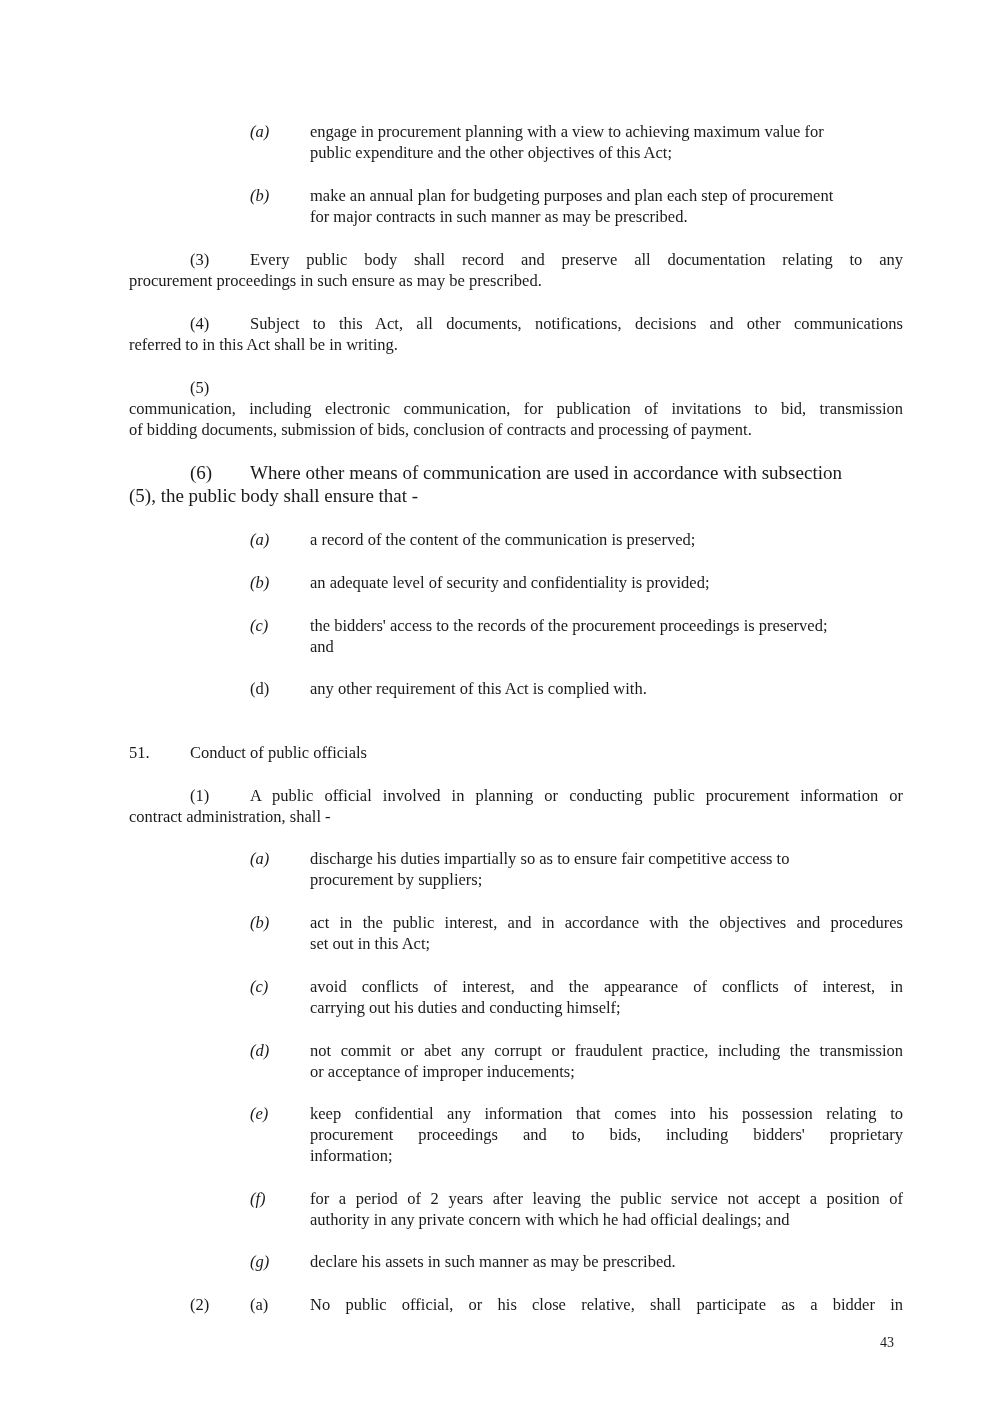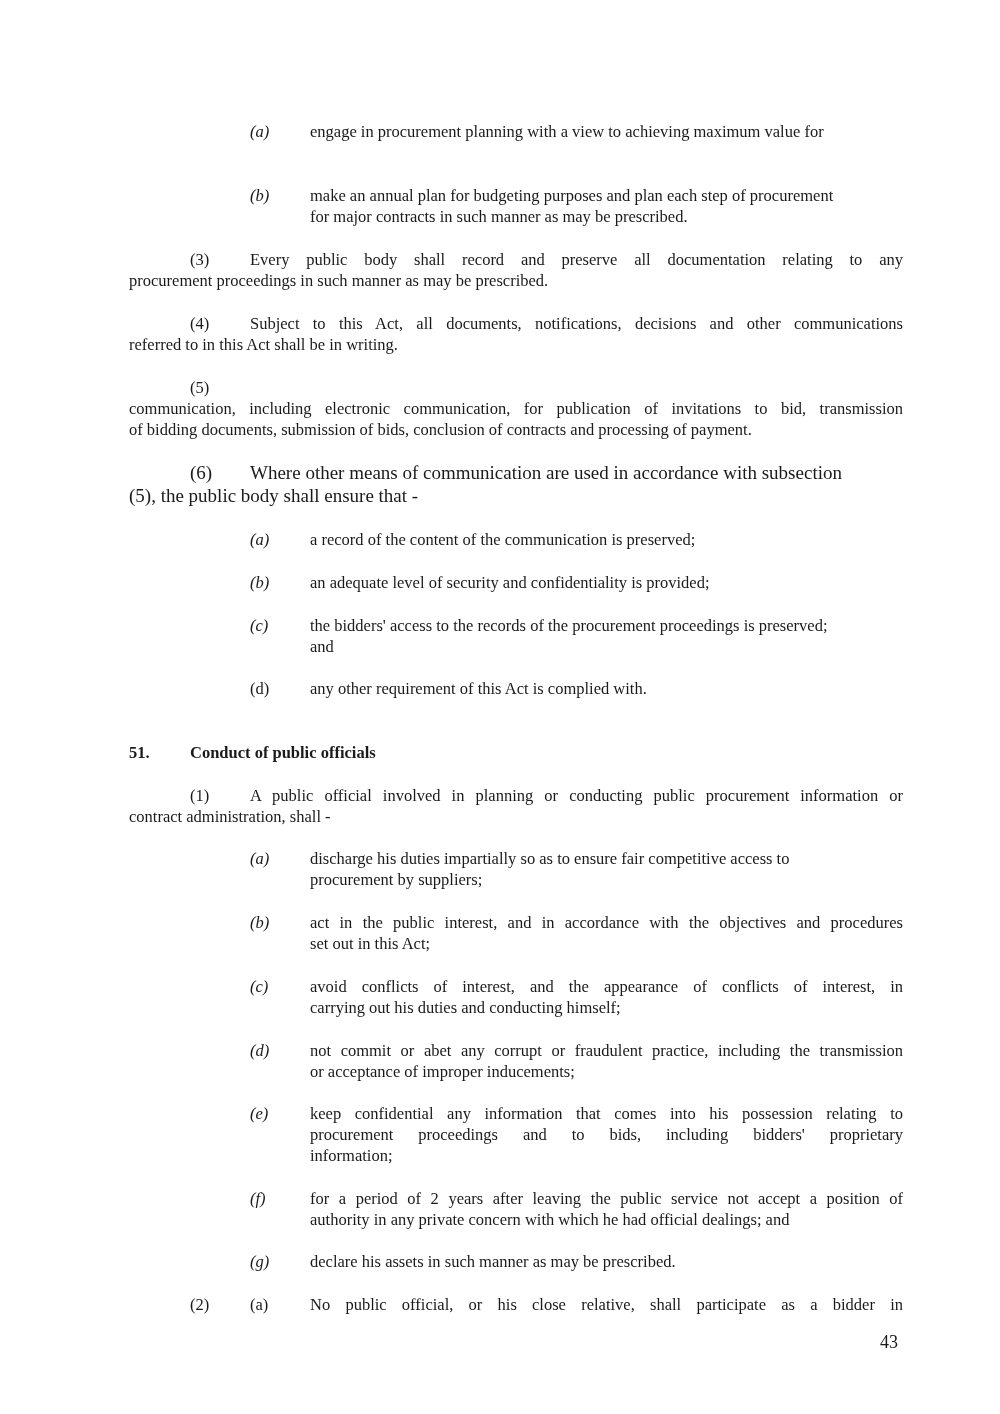--- a/index.html
+++ b/index.html
@@ -3,40 +3,41 @@
   <meta charset="utf-8">
   <style>
     html, body { margin: 0; padding: 0; background: #ffffff; }
     body { width: 1000px; height: 1414px; position: relative; overflow: hidden;
            font-family: "Liberation Serif", "DejaVu Serif", serif; color: #1a1a1a; }
     .page { position: absolute; left: 0; top: 0; width: 1000px; height: 1414px; }
     .t { position: absolute; font-size: 16.5px; line-height: 21px; white-space: nowrap; }
     .big { font-size: 19px; line-height: 22px; }
     .lbl-i { font-style: italic; }
     .just { text-align: justify; text-align-last: justify; white-space: normal; }
-    .bold { font-weight: bold; }
+    .bold { font-weight: normal; }
     .item-lbl { left: 250px; }
     .item-txt { left: 310px; }
     .sub-num { left: 190px; }
   </style>
 </head>
 <body>
 
 <div class="page">
 
   <span class="t item-lbl lbl-i" style="top:121px">(a)</span>
   <span class="t item-txt" style="top:121px">engage in procurement planning with a view to achieving maximum value for</span>
+  <span class="t item-txt" style="top:142px">public expenditure and the other objectives of this Act;</span>
 
   <span class="t item-lbl lbl-i" style="top:185px">(b)</span>
   <span class="t item-txt" style="top:206px">for major contracts in such manner as may be prescribed.</span>
   <span class="t item-txt" style="top:185px">make an annual plan for budgeting purposes and plan each step of procurement</span>
 
   <span class="t sub-num" style="top:249px">(3)</span>
   <span class="t just" style="top:249px; left:250px; width:653px">Every public body shall record and preserve all documentation relating to any</span>
-  <span class="t" style="top:270px; left:129px">procurement proceedings in such manner as may be prescribed.</span>
+  <span class="t" style="top:270px; left:129px">procurement proceedings in such ensure as may be prescribed.</span>
 
   <span class="t sub-num" style="top:313px">(4)</span>
   <span class="t just" style="top:313px; left:250px; width:653px">Subject to this Act, all documents, notifications, decisions and other communications</span>
   <span class="t" style="top:334px; left:129px">referred to in this Act shall be in writing.</span>
 
   <span class="t sub-num" style="top:377px">(5)</span>
   <span class="t just" style="top:398px; left:129px; width:774px">communication, including electronic communication, for publication of invitations to bid, transmission</span>
   <span class="t" style="top:419px; left:129px">of bidding documents, submission of bids, conclusion of contracts and processing of payment.</span>
 
   <span class="t big sub-num" style="top:462px">(6)</span>
@@ -88,15 +89,15 @@
   <span class="t item-txt just" style="top:1188px; width:593px">for a period of 2 years after leaving the public service not accept a position of</span>
   <span class="t item-txt" style="top:1209px">authority in any private concern with which he had official dealings; and</span>
 
   <span class="t item-lbl lbl-i" style="top:1251px">(g)</span>
   <span class="t item-txt" style="top:1251px">declare his assets in such manner as may be prescribed.</span>
 
   <span class="t sub-num" style="top:1294px">(2)</span>
   <span class="t item-lbl" style="top:1294px">(a)</span>
   <span class="t item-txt just" style="top:1294px; width:593px">No public official, or his close relative, shall participate as a bidder in</span>
 
-  <span class="t" style="top:1332px; left:880px; font-size:18px">43</span>
+  <span class="t" style="top:1332px; left:880px; font-size:14px">43</span>
 
 </div>
 
 </body></html>

